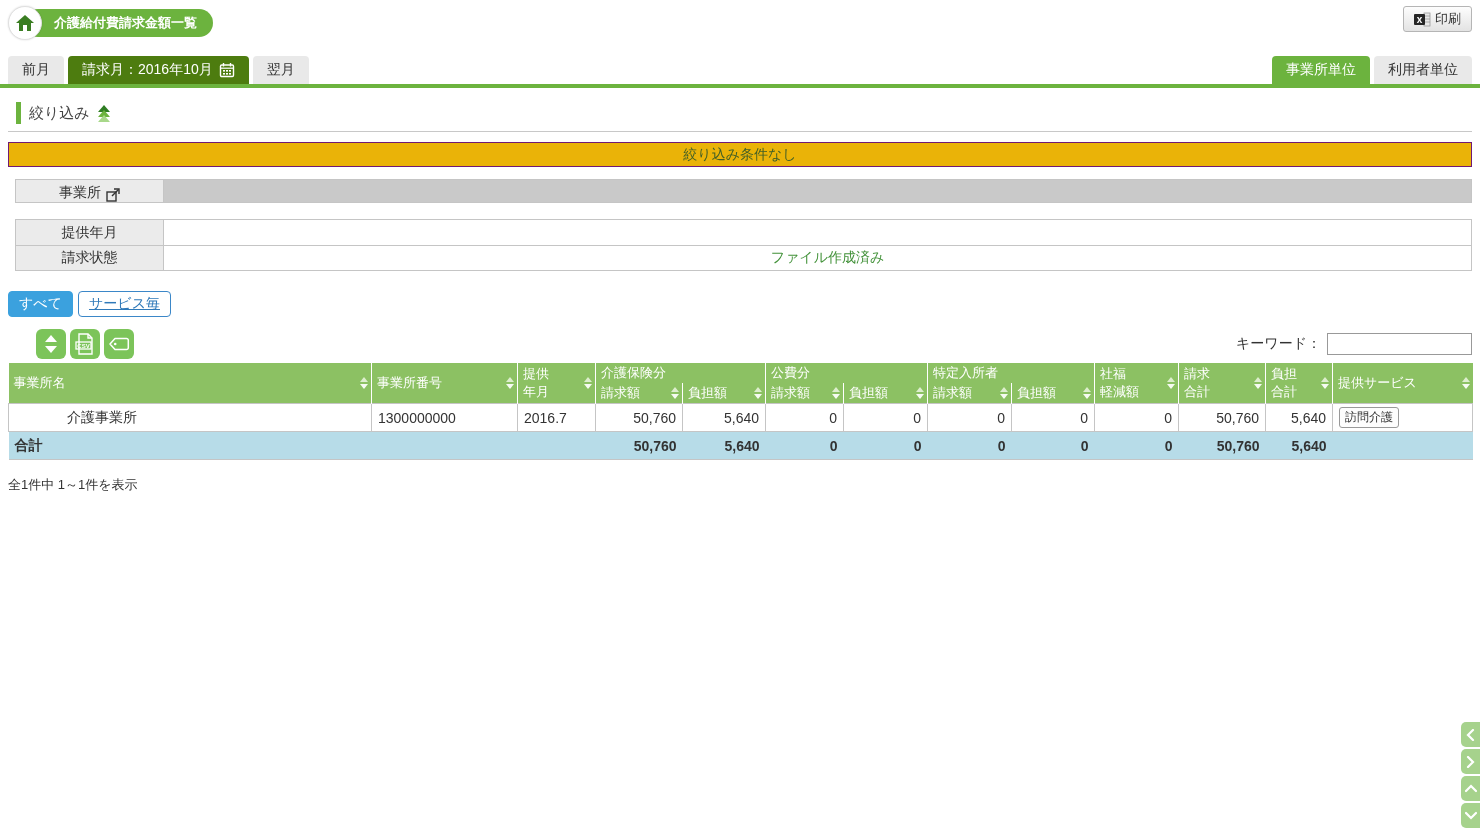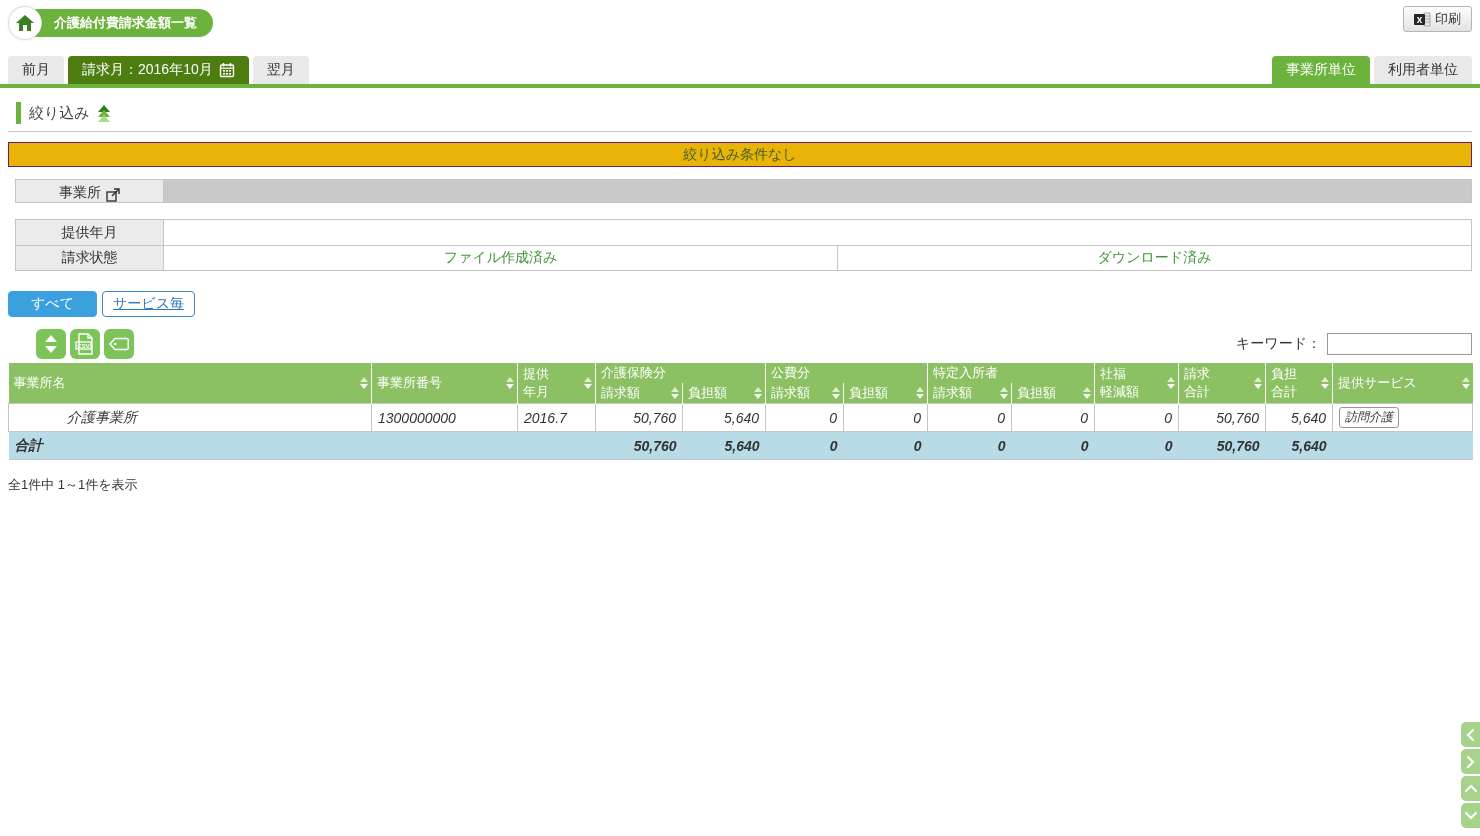--- a/index.html
+++ b/index.html
@@ -52,21 +52,21 @@
   .info-row + .info-row { border-top:1px solid #c5c5c5; }
   .info-label { width:148px; background:#ebebeb; display:flex; align-items:center; justify-content:center;
     font-size:14px; color:#333; border-right:1px solid #c5c5c5; }
   .info-val { flex:1; display:flex; align-items:center; justify-content:center;
     font-size:14px; color:#43923a; background:#fff; }
   .info-val + .info-val { border-left:1px solid #c5c5c5; }
 
   
   .view-btns { margin:20px 8px 0 8px; display:flex; gap:5px; }
   .btn-blue { background:#3ba1de; color:#fff; border:1px solid #3ba1de; border-radius:4px;
-    font-size:14px; padding:3px 22px; cursor:pointer; }
+    font-size:14px; padding:3px 10px; cursor:pointer; }
   .btn-outline { background:#fff; color:#2f79b9; border:1px solid #3b87c8; border-radius:4px;
     font-size:14px; padding:3px 10px; cursor:pointer;text-decoration:underline; }
 
   
   .toolbar { margin:12px 8px 4px 8px; display:flex; align-items:flex-end;padding-left:28px; }
   .icon-btns { display:flex; gap:4px; }
   .green-icon-btn { width:30px; height:30px; background:#7cc45a; border-radius:6px; border:none;
     display:flex; align-items:center; justify-content:center; cursor:pointer; }
   .kw-wrap { margin-left:auto; display:flex; align-items:center; gap:6px; padding-bottom:4px; }
   .kw-label { font-size:14px; color:#333; }
@@ -79,21 +79,21 @@
   table.grid thead tr:first-child th { height:20px; }
   table.grid thead tr:last-child th { height:20px; }
   table.grid th.sep { border-left:1px solid rgba(255,255,255,.65); }
   table.grid th .two-line span { display:block; line-height:1.35; }
   .sort { position:absolute; right:3px; top:50%; transform:translateY(-50%);
     display:flex; flex-direction:column; align-items:center; }
   .sort b { width:0; height:0; border-left:4px solid transparent; border-right:4px solid transparent; }
   .sort b.u { border-bottom:5px solid #ddeecd; margin-bottom:2px; }
   .sort b.d { border-top:5px solid #f6fbf1; }
   table.grid td { height:28px; font-size:14px; padding:1px 6px; border:1px solid #c5c5c5;
-    background:#fff; white-space:nowrap; overflow:hidden;font-style:italic; }
+    background:#fff; white-space:nowrap; overflow:hidden; }
   table.grid td.num { text-align:right; }
   table.grid tbody tr.data td:first-child { padding-left:58px; }
   table.grid tr.total td { background:#b7dce8; border-left:none; border-right:none; font-weight:bold; }
   table.grid tr.total td:first-child { padding-left:6px; }
   .svc-badge { display:inline-block; border:1px solid #999; border-radius:3px; background:#fdfdfd;
     font-size:12px; color:#333; padding:1px 5px; cursor:pointer; }
 
   .count-text { margin:16px 8px 0 8px; font-size:13px; color:#333; }
 
   
@@ -173,21 +173,20 @@
   <div class="office-bar"></div>
 </div>
 
 <div class="info-table">
   <div class="info-row">
     <div class="info-label">提供年月</div>
   </div>
   <div class="info-row">
     <div class="info-label">請求状態</div>
     <div class="info-val">ファイル作成済み</div>
-    <div class="info-val">ダウンロード済み</div>
   </div>
 </div>
 
 <div class="view-btns">
   <button class="btn-blue">すべて</button>
   <button class="btn-outline">サービス毎</button>
 </div>
 
 <div class="toolbar">
   <div class="icon-btns">

